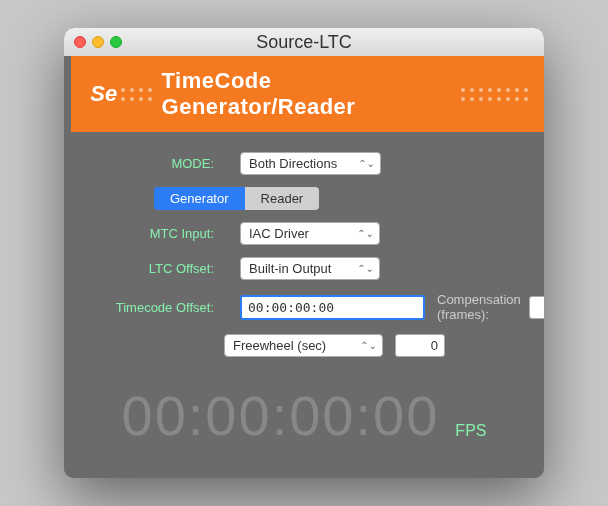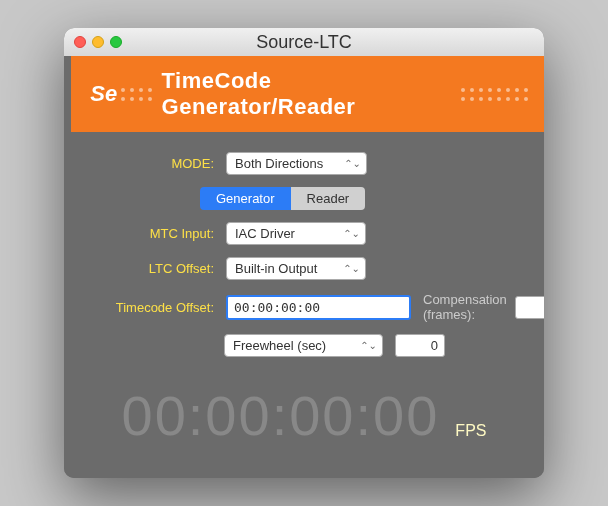--- a/index.html
+++ b/index.html
@@ -99,25 +99,25 @@
     }
 
     
     .form-row {
       display: flex;
       align-items: center;
       margin-bottom: 12px;
     }
 
     .form-label {
-      color: #fde047;
+      color: #86efac;
       font-size: 13px;
       text-align: right;
       min-width: 120px;
-      margin-right: 12px;
+      margin-right: 26px;
     }
 
     
     .select-box {
       background: #ffffff;
       border: 1px solid #aaa;
       border-radius: 4px;
       padding: 3px 42px 3px 8px;
       font-size: 13px;
       color: #333;
@@ -145,21 +145,21 @@
       pointer-events: none;
       line-height: 1;
     }
 
     
     .toggle-group {
       display: flex;
       align-items: center;
       gap: 0;
       margin-bottom: 12px;
-      margin-left: 106px;
+      margin-left: 60px;
     }
 
     .toggle-btn {
       padding: 4px 16px;
       font-size: 13px;
       border: none;
       cursor: pointer;
       font-weight: 500;
     }
 
@@ -242,21 +242,21 @@
     .timecode-value {
       font-size: 56px;
       font-weight: 300;
       color: #888;
       letter-spacing: 2px;
       font-family: 'Helvetica Neue', Helvetica, sans-serif;
     }
 
     .fps-label {
       font-size: 16px;
-      color: #fef9c3;
+      color: #86efac;
       font-weight: 300;
       align-self: flex-end;
       padding-bottom: 8px;
     }
 
     .header-content {
       display: flex;
       align-items: center;
       width: 100%;
     }

